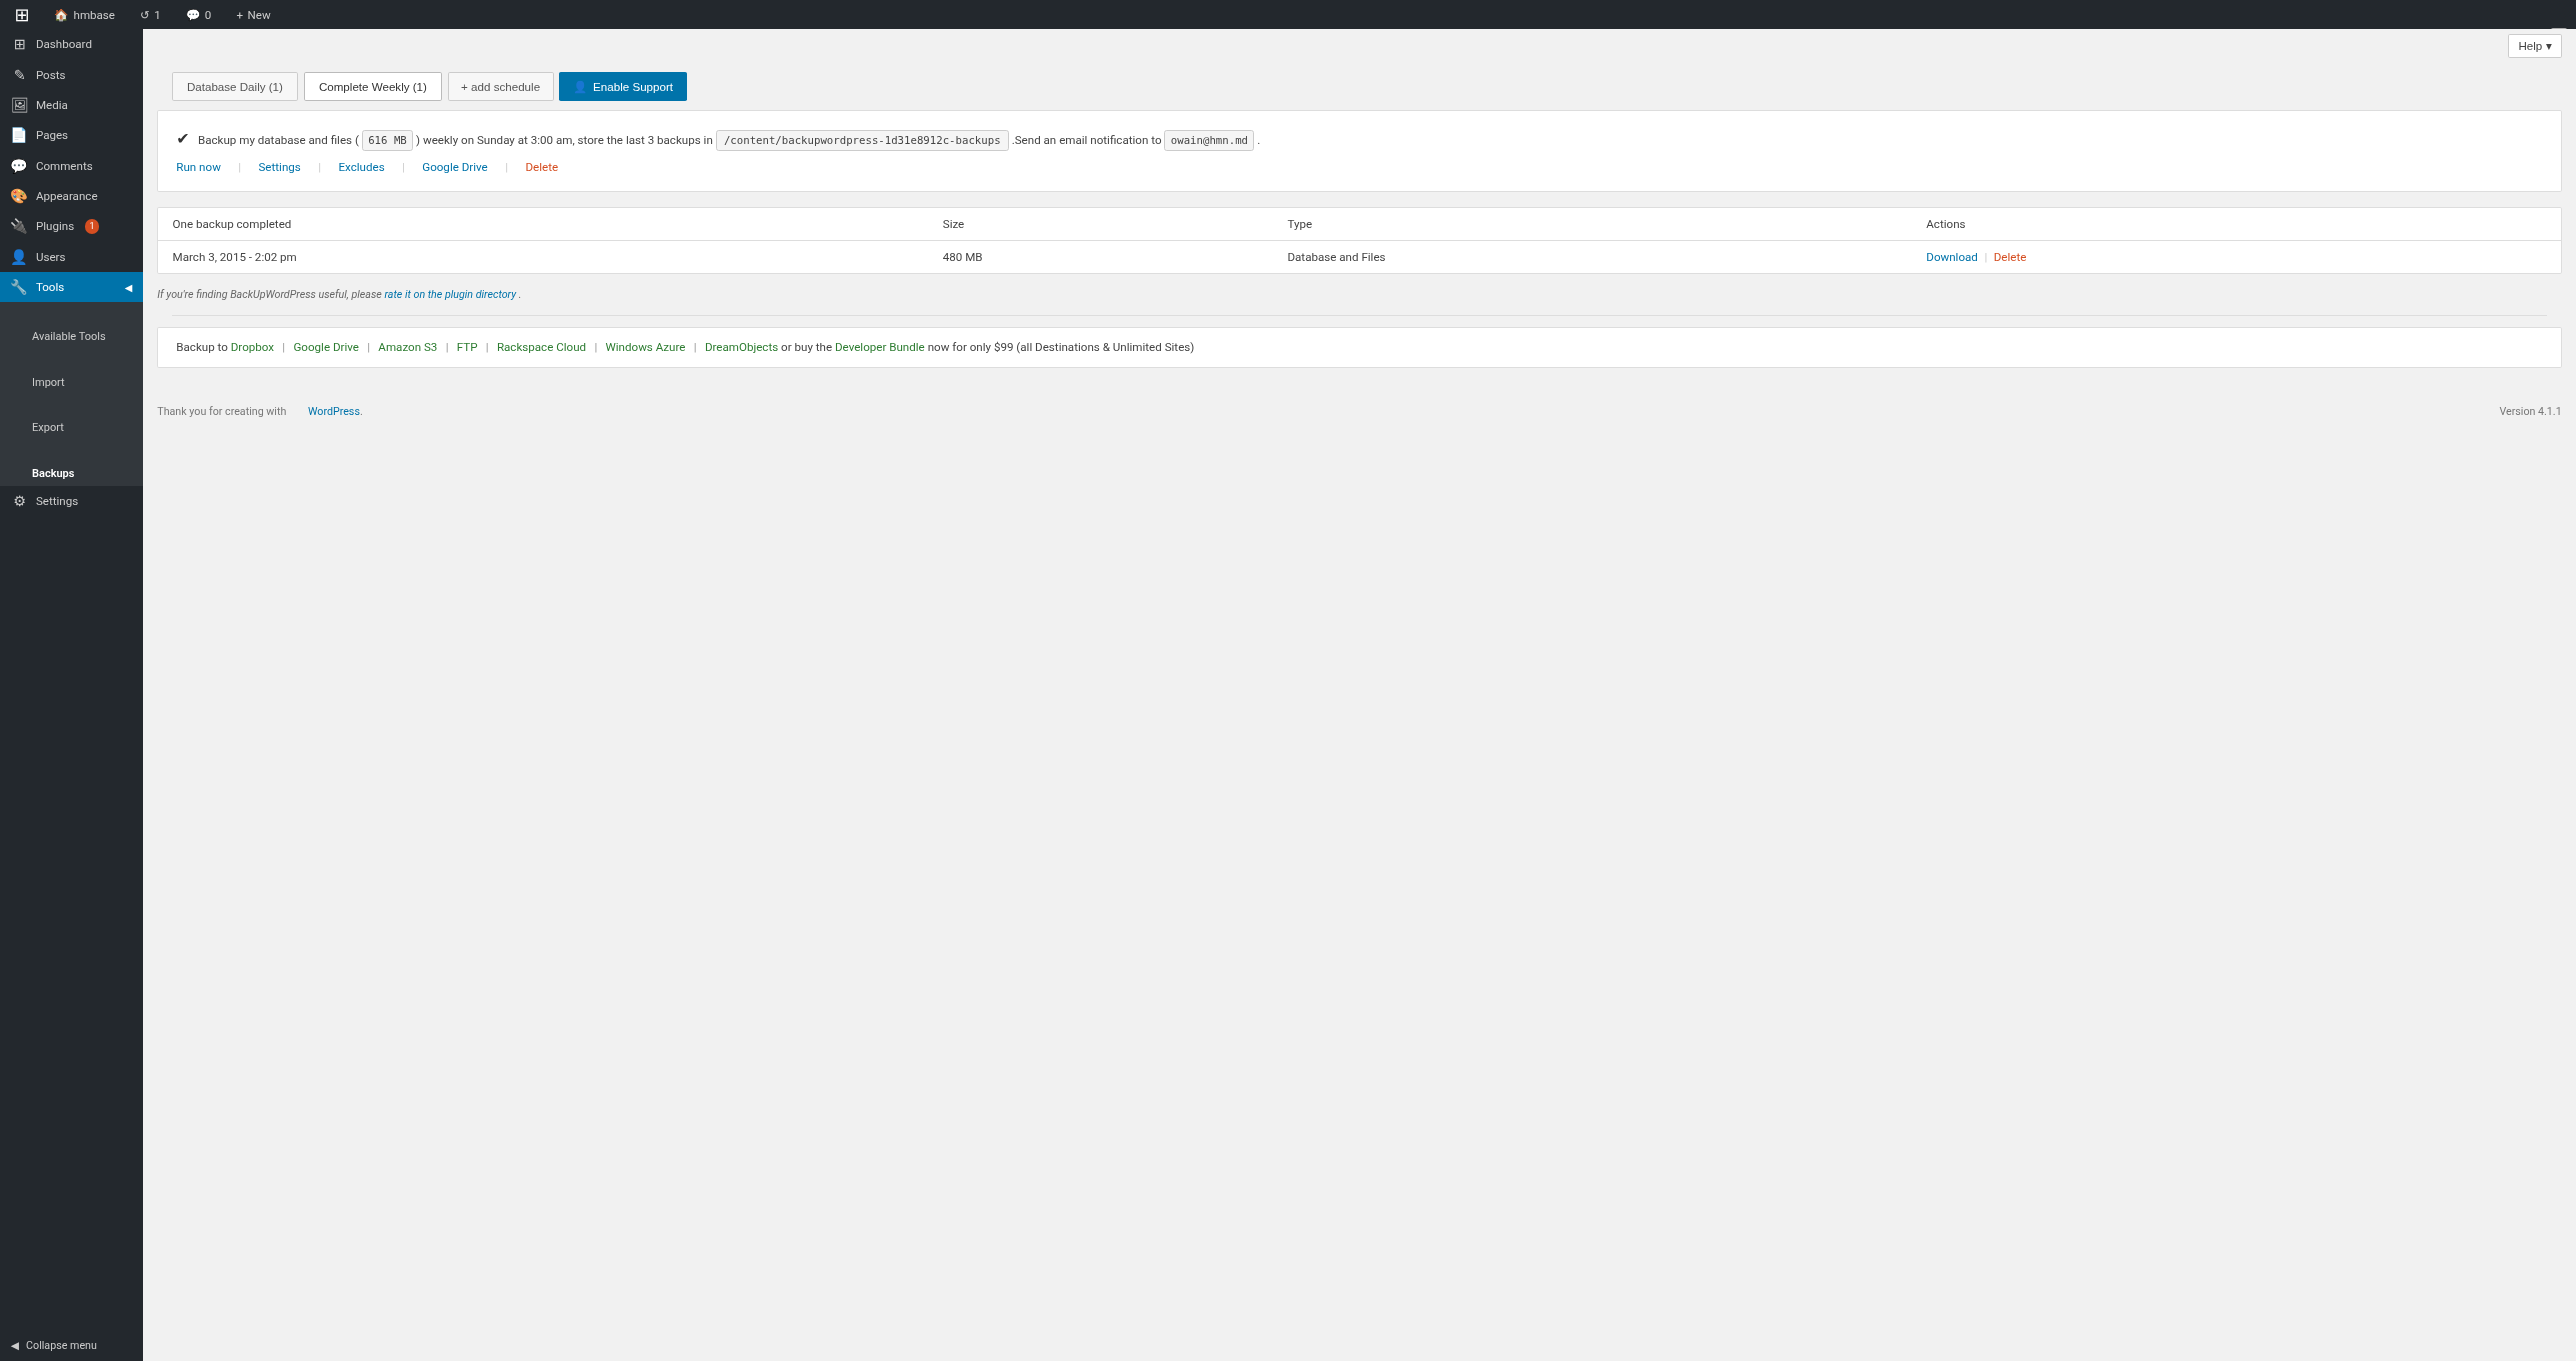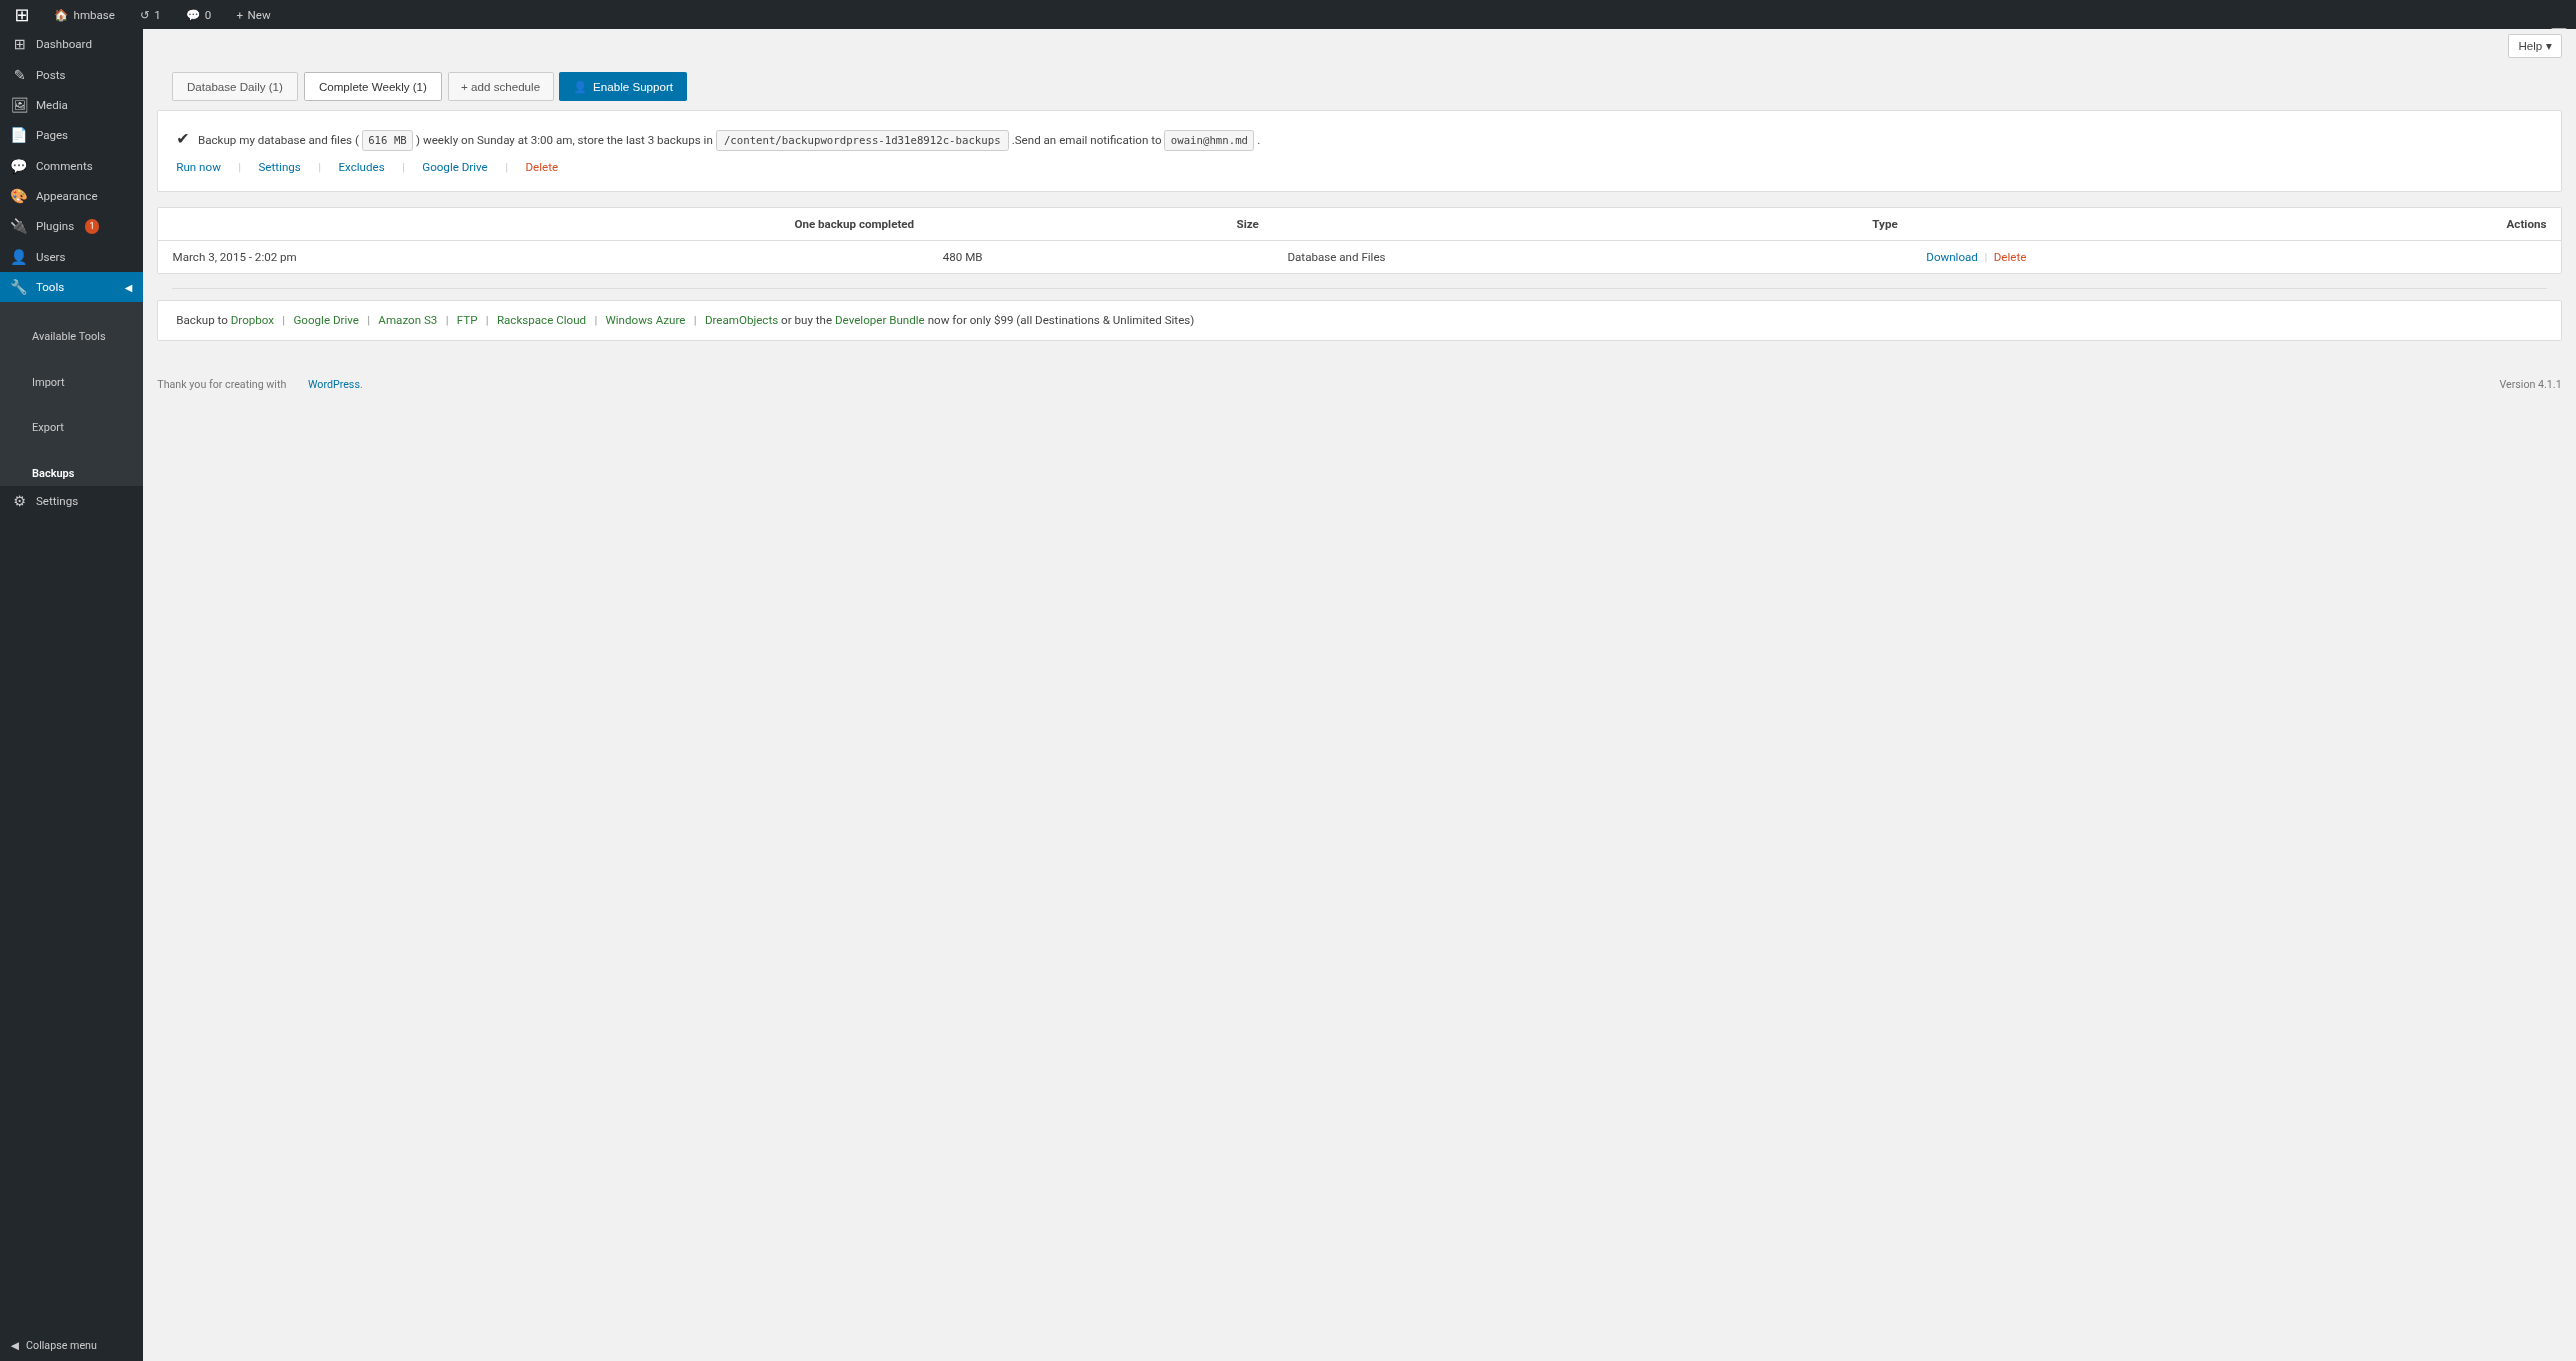--- a/index.html
+++ b/index.html
@@ -199,23 +199,23 @@
       border: 0.9px solid #ddd;
       border-radius: 1.8px;
       margin-bottom: 14.3px;
       width: 100%;
     }
     .backup-table table {
       width: 100%;
       border-collapse: collapse;
     }
     .backup-table th {
-      text-align: right;
+      text-align: left;
       padding: 9px 14.3px;
-      font-weight: 700;
+      font-weight: 400;
       font-size: 11.6px;
       color: #444;
       border-bottom: 0.9px solid #ddd;
     }
     .backup-table td {
       padding: 9px 14.3px;
       font-size: 11.6px;
       color: #444;
       border-bottom: 0.9px solid #f0f0f0;
     }
@@ -411,20 +411,25 @@
               <td>
                 <a class="action-link">Download</a>
                 <span class="action-sep"> | </span>
                 <a class="action-link delete">Delete</a>
               </td>
             </tr>
           </tbody>
         </table>
       </div>
 
+      <p class="rating-notice">
+        <span>If you're finding BackUpWordPress useful, please</span>
+        <a>rate it on the plugin directory</a>
+        <span>.</span>
+      </p>
 
       <hr class="separator">
 
       <div class="destinations-bar">
         <span>Backup to</span>
         <a> Dropbox</a>
         <span class="sep"> | </span>
         <a>Google Drive</a>
         <span class="sep"> | </span>
         <a>Amazon S3</a>

